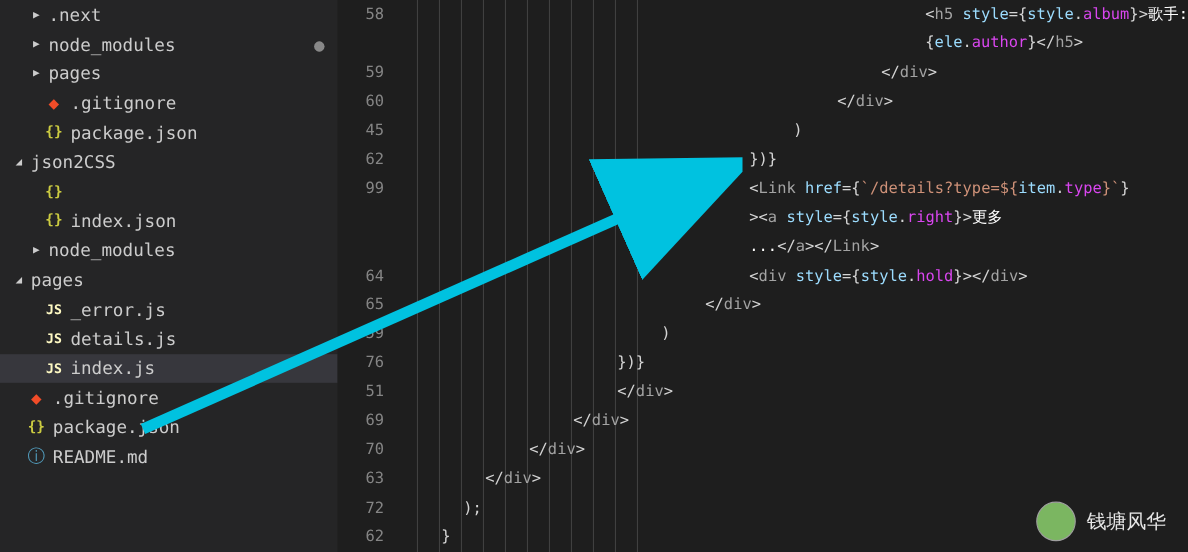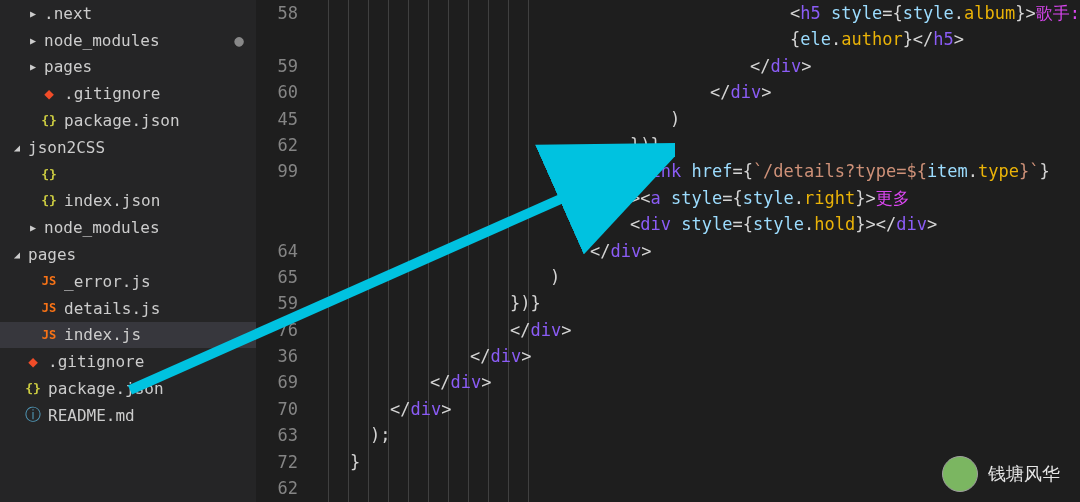--- a/index.html
+++ b/index.html
@@ -28,53 +28,53 @@
       white-space: nowrap;
       cursor: pointer;
     }
     .tree-row.selected { background: #37373d; }
     .tree-label { margin-left: 4px; }
     .chev { color: #cccccc; font-size: 10px; width: 14px; display: inline-flex; justify-content: center; }
     .chev.blank { visibility: hidden; }
     .file-ico { width: 18px; text-align: center; display: inline-block; margin-right: 2px; }
     .ico-json { color: #cbcb41; font-weight: bold; font-size: 13px; }
     .ico-git { color: #f14c28; }
-    .ico-js { color: #f97316; font-weight: bold; font-size: 12px; }
+    .ico-js { color: #fef9c3; font-weight: bold; font-size: 12px; }
     .ico-info { color: #519aba; }
     .mod-dot { color: #888; margin-left: auto; margin-right: 12px; }
     .editor {
       flex: 1;
       background: #1e1e1e;
       display: flex;
-      font-size: 17px;
+      font-size: 14px;
       position: relative;
     }
     .gutter {
       width: 54px;
       text-align: right;
       color: #858585;
       padding-right: 12px;
       user-select: none;
     }
     .line-no { height: 26.4px; line-height: 26.4px; }
     .code { flex: 1; position: relative; }
     .code-line { height: 26.4px; line-height: 26.4px; white-space: pre; position: relative; }
     .indent-guides {
       position: absolute;
       top: 0; left: 0; right: 0; bottom: 0;
       pointer-events: none;
     }
     .guide { position: absolute; top: 0; bottom: 0; width: 1px; background: #404040; }
-    .tok-tag { color: #8b5cf6; }
+    .tok-tag { color: #a3a3a3; }
     .tok-attr { color: #9cdcfe; }
     .tok-str { color: #ce9178; }
     .tok-punct { color: #d4d4d4; }
     .tok-var { color: #9cdcfe; }
-    .tok-prop { color: #eab308; }
-    .tok-text { color: #d946ef; }
+    .tok-prop { color: #d946ef; }
+    .tok-text { color: #ffffff; }
     .arrow-overlay {
       position: absolute;
       left: 120px; top: 140px;
       width: 555px; height: 260px;
       pointer-events: none;
       z-index: 50;
     }
     .watermark {
       position: absolute;
       right: 20px;
@@ -180,21 +180,21 @@
         <div class="line-no">60</div>
         <div class="line-no">45</div>
         <div class="line-no">62</div>
         <div class="line-no">99</div>
         <div class="line-no"></div>
         <div class="line-no"></div>
         <div class="line-no">64</div>
         <div class="line-no">65</div>
         <div class="line-no">59</div>
         <div class="line-no">76</div>
-        <div class="line-no">36</div>
+        <div class="line-no">51</div>
         <div class="line-no">69</div>
         <div class="line-no">70</div>
         <div class="line-no">63</div>
         <div class="line-no">72</div>
         <div class="line-no">62</div>
       </div>
     <div class="code" id="code">
       <div class="indent-guides" id="guides">
           <div class="guide" style="left: 18px;"></div>
           <div class="guide" style="left: 38px;"></div>
@@ -209,20 +209,21 @@
           <div class="guide" style="left: 218px;"></div>
         </div>
     <div class="code-line" style="padding-left: 480px;"><span class="tok-punct">&lt;</span><span class="tok-tag">h5</span><span class="tok-punct"> </span><span class="tok-attr">style</span><span class="tok-punct">={</span><span class="tok-var">style</span><span class="tok-punct">.</span><span class="tok-prop">album</span><span class="tok-punct">}&gt;</span><span class="tok-text">歌手:</span></div>
         <div class="code-line" style="padding-left: 480px;"><span class="tok-punct">{</span><span class="tok-var">ele</span><span class="tok-punct">.</span><span class="tok-prop">author</span><span class="tok-punct">}&lt;/</span><span class="tok-tag">h5</span><span class="tok-punct">&gt;</span></div>
         <div class="code-line" style="padding-left: 440px;"><span class="tok-punct">&lt;/</span><span class="tok-tag">div</span><span class="tok-punct">&gt;</span></div>
         <div class="code-line" style="padding-left: 400px;"><span class="tok-punct">&lt;/</span><span class="tok-tag">div</span><span class="tok-punct">&gt;</span></div>
         <div class="code-line" style="padding-left: 360px;"><span class="tok-punct">)</span></div>
         <div class="code-line" style="padding-left: 320px;"><span class="tok-punct">})}</span></div>
         <div class="code-line" style="padding-left: 320px;"><span class="tok-punct">&lt;</span><span class="tok-tag">Link</span><span class="tok-punct"> </span><span class="tok-attr">href</span><span class="tok-punct">={</span><span class="tok-str">`/details?type=${</span><span class="tok-var">item</span><span class="tok-punct">.</span><span class="tok-prop">type</span><span class="tok-str">}`</span><span class="tok-punct">}</span></div>
         <div class="code-line" style="padding-left: 320px;"><span class="tok-punct">&gt;&lt;</span><span class="tok-tag">a</span><span class="tok-punct"> </span><span class="tok-attr">style</span><span class="tok-punct">={</span><span class="tok-var">style</span><span class="tok-punct">.</span><span class="tok-prop">right</span><span class="tok-punct">}&gt;</span><span class="tok-text">更多</span></div>
+        <div class="code-line" style="padding-left: 320px;"><span class="tok-text">...</span><span class="tok-punct">&lt;/</span><span class="tok-tag">a</span><span class="tok-punct">&gt;&lt;/</span><span class="tok-tag">Link</span><span class="tok-punct">&gt;</span></div>
         <div class="code-line" style="padding-left: 320px;"><span class="tok-punct">&lt;</span><span class="tok-tag">div</span><span class="tok-punct"> </span><span class="tok-attr">style</span><span class="tok-punct">={</span><span class="tok-var">style</span><span class="tok-punct">.</span><span class="tok-prop">hold</span><span class="tok-punct">}&gt;&lt;/</span><span class="tok-tag">div</span><span class="tok-punct">&gt;</span></div>
         <div class="code-line" style="padding-left: 280px;"><span class="tok-punct">&lt;/</span><span class="tok-tag">div</span><span class="tok-punct">&gt;</span></div>
         <div class="code-line" style="padding-left: 240px;"><span class="tok-punct">)</span></div>
         <div class="code-line" style="padding-left: 200px;"><span class="tok-punct">})}</span></div>
         <div class="code-line" style="padding-left: 200px;"><span class="tok-punct">&lt;/</span><span class="tok-tag">div</span><span class="tok-punct">&gt;</span></div>
         <div class="code-line" style="padding-left: 160px;"><span class="tok-punct">&lt;/</span><span class="tok-tag">div</span><span class="tok-punct">&gt;</span></div>
         <div class="code-line" style="padding-left: 120px;"><span class="tok-punct">&lt;/</span><span class="tok-tag">div</span><span class="tok-punct">&gt;</span></div>
         <div class="code-line" style="padding-left: 80px;"><span class="tok-punct">&lt;/</span><span class="tok-tag">div</span><span class="tok-punct">&gt;</span></div>
         <div class="code-line" style="padding-left: 60px;"><span class="tok-punct">);</span></div>
         <div class="code-line" style="padding-left: 40px;"><span class="tok-punct">}</span></div>

